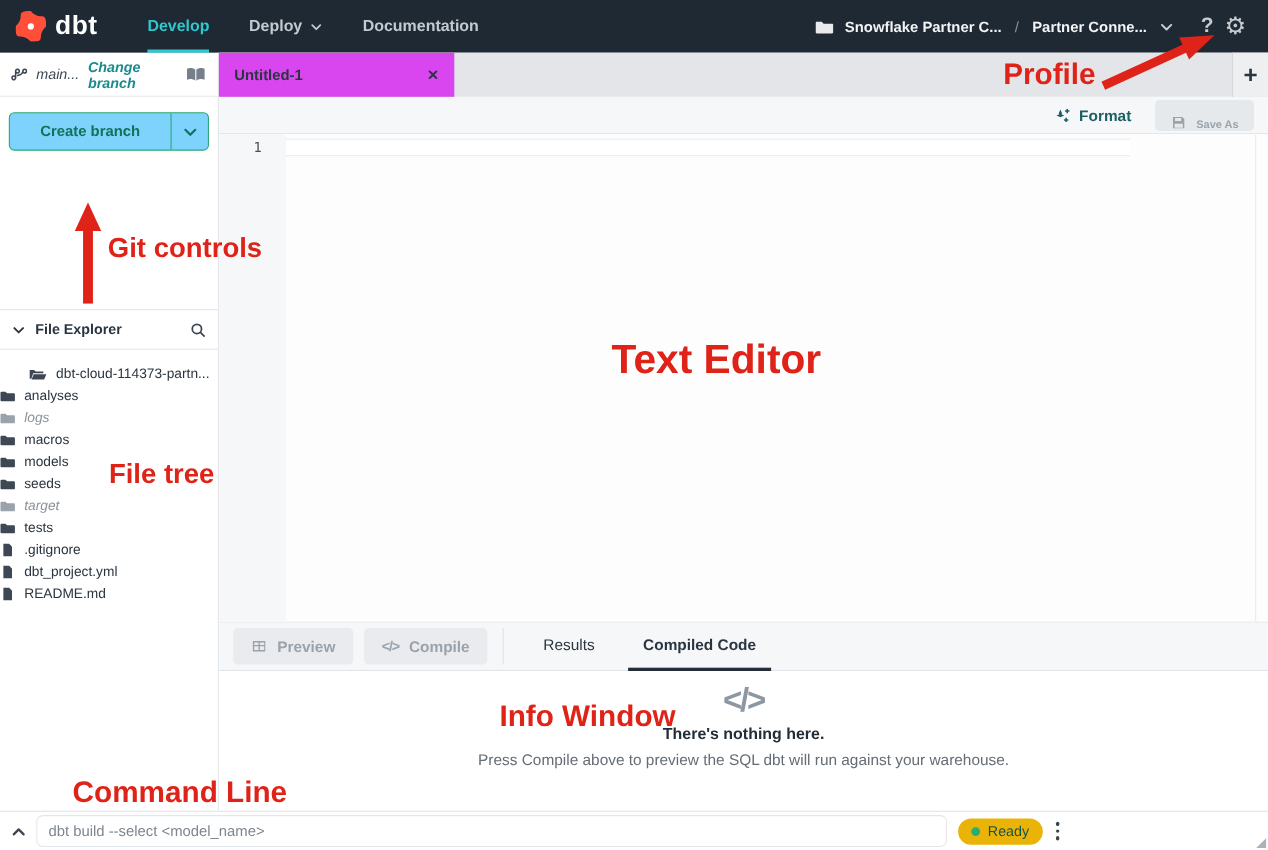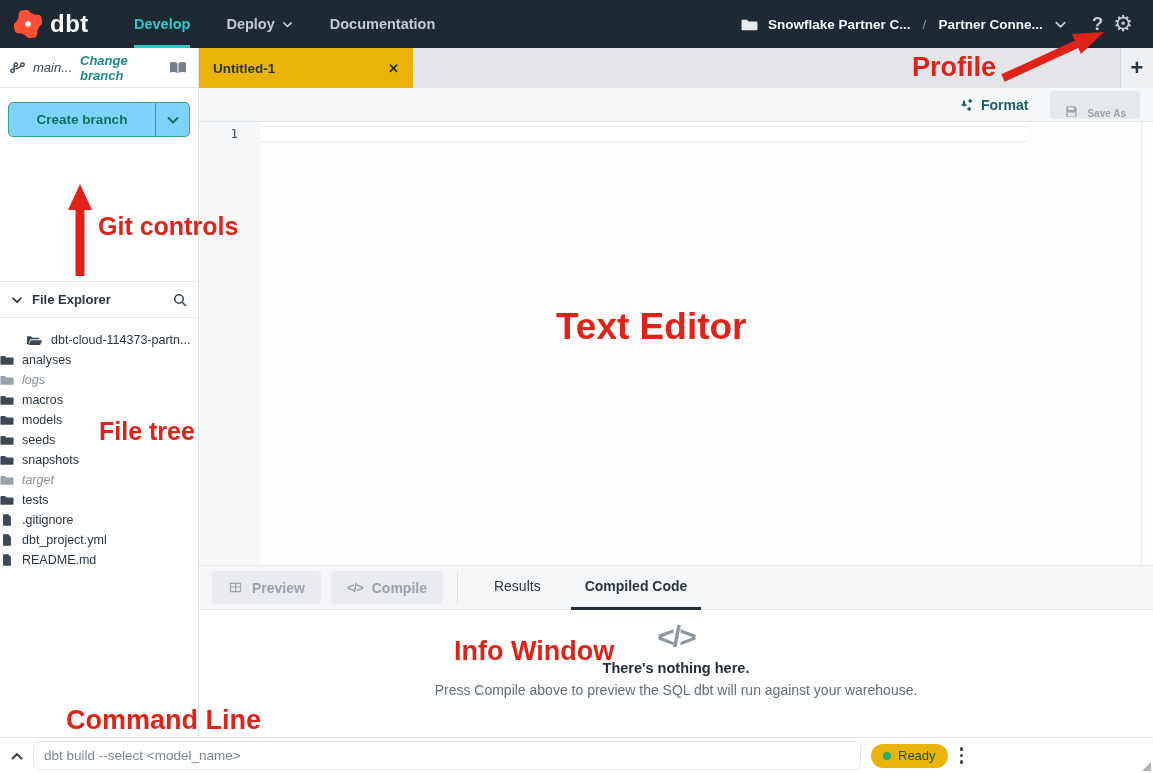--- a/index.html
+++ b/index.html
@@ -39,21 +39,21 @@
   .tree-row { height:20px; display:flex; align-items:center; gap:8px; font-size:12.5px; color:#2a3540; cursor:pointer; }
   .tree-row.root { padding-left:26px; }
   .tree-row.child { }
   .tree-row .ficon { color:#3d4854; }
   .tree-row.muted { color:#8a929b; font-style:italic; }
   .tree-row.muted .ficon { color:#9aa2ab; }
 
   
   .editor-col { position:absolute; left:199px; top:48px; width:954px; height:689px; background:#fdfdfd; }
   .tab-bar { position:relative; height:40px; background:#e3e5e8; display:flex; }
-  .tab { width:214px; background:#eab308; display:flex; align-items:center; padding:0 14px; font-size:13.5px; font-weight:600; color:#2a3540; cursor:pointer; }
+  .tab { width:214px; background:#d946ef; display:flex; align-items:center; padding:0 14px; font-size:13.5px; font-weight:600; color:#2a3540; cursor:pointer; }
   .tab-close { margin-left:auto; font-size:13px; font-weight:bold; color:#2a3540; cursor:pointer; }
   .tab-plus { position:absolute; right:0; top:0; width:33px; height:40px; background:#edeff1; border-left:1px solid #d5d8db; display:flex; align-items:center; justify-content:center; font-size:22px; font-weight:bold; color:#2a3540; cursor:pointer; }
   .ed-toolbar { height:34px; background:#f5f7f9; border-bottom:1px solid #e3e6e9; display:flex; align-items:center; justify-content:flex-end; padding-right:13px; gap:22px; }
   .format-btn { display:flex; align-items:center; gap:7px; color:#1b5f63; font-size:14px; font-weight:600; cursor:pointer; }
   .saveas-btn { height:28px; padding:0 14px; display:flex; align-items:flex-end; gap:8px; background:#e6e9eb; border-radius:4px; color:#9ba3ab; font-size:10px; font-weight:600; cursor:default; }
   .editor-canvas { position:relative; height:443px; background:#fdfdfd; overflow:hidden; }
   .gutter { position:absolute; left:0; top:0; width:61px; height:100%; background:#f5f7f8; }
   .line-number { position:absolute; top:4px; right:22px; font-family:"DejaVu Sans Mono", monospace; font-size:12.5px; color:#49525c; }
   .current-line { position:absolute; left:61px; top:4px; width:767px; height:16px; background:#ffffff; border-top:1px solid #e9ebee; border-bottom:1px solid #e9ebee; }
   .scroll-edge { position:absolute; left:942px; top:0; width:1px; height:100%; background:#e8eaec; }
@@ -234,26 +234,20 @@
         <svg class="icon ficon" width="14" height="14">
             <use href="#i-folder"></use>
           </svg>
         <span>models</span>
       </div>
       <div class="tree-row child">
         <svg class="icon ficon" width="14" height="14">
             <use href="#i-folder"></use>
           </svg>
         <span>seeds</span>
-      </div>
-      <div class="tree-row child">
-        <svg class="icon ficon" width="14" height="14">
-            <use href="#i-folder"></use>
-          </svg>
-        <span>snapshots</span>
       </div>
       <div class="tree-row child muted">
         <svg class="icon ficon" width="14" height="14">
             <use href="#i-folder"></use>
           </svg>
         <span>target</span>
       </div>
       <div class="tree-row child">
         <svg class="icon ficon" width="14" height="14">
             <use href="#i-folder"></use>

